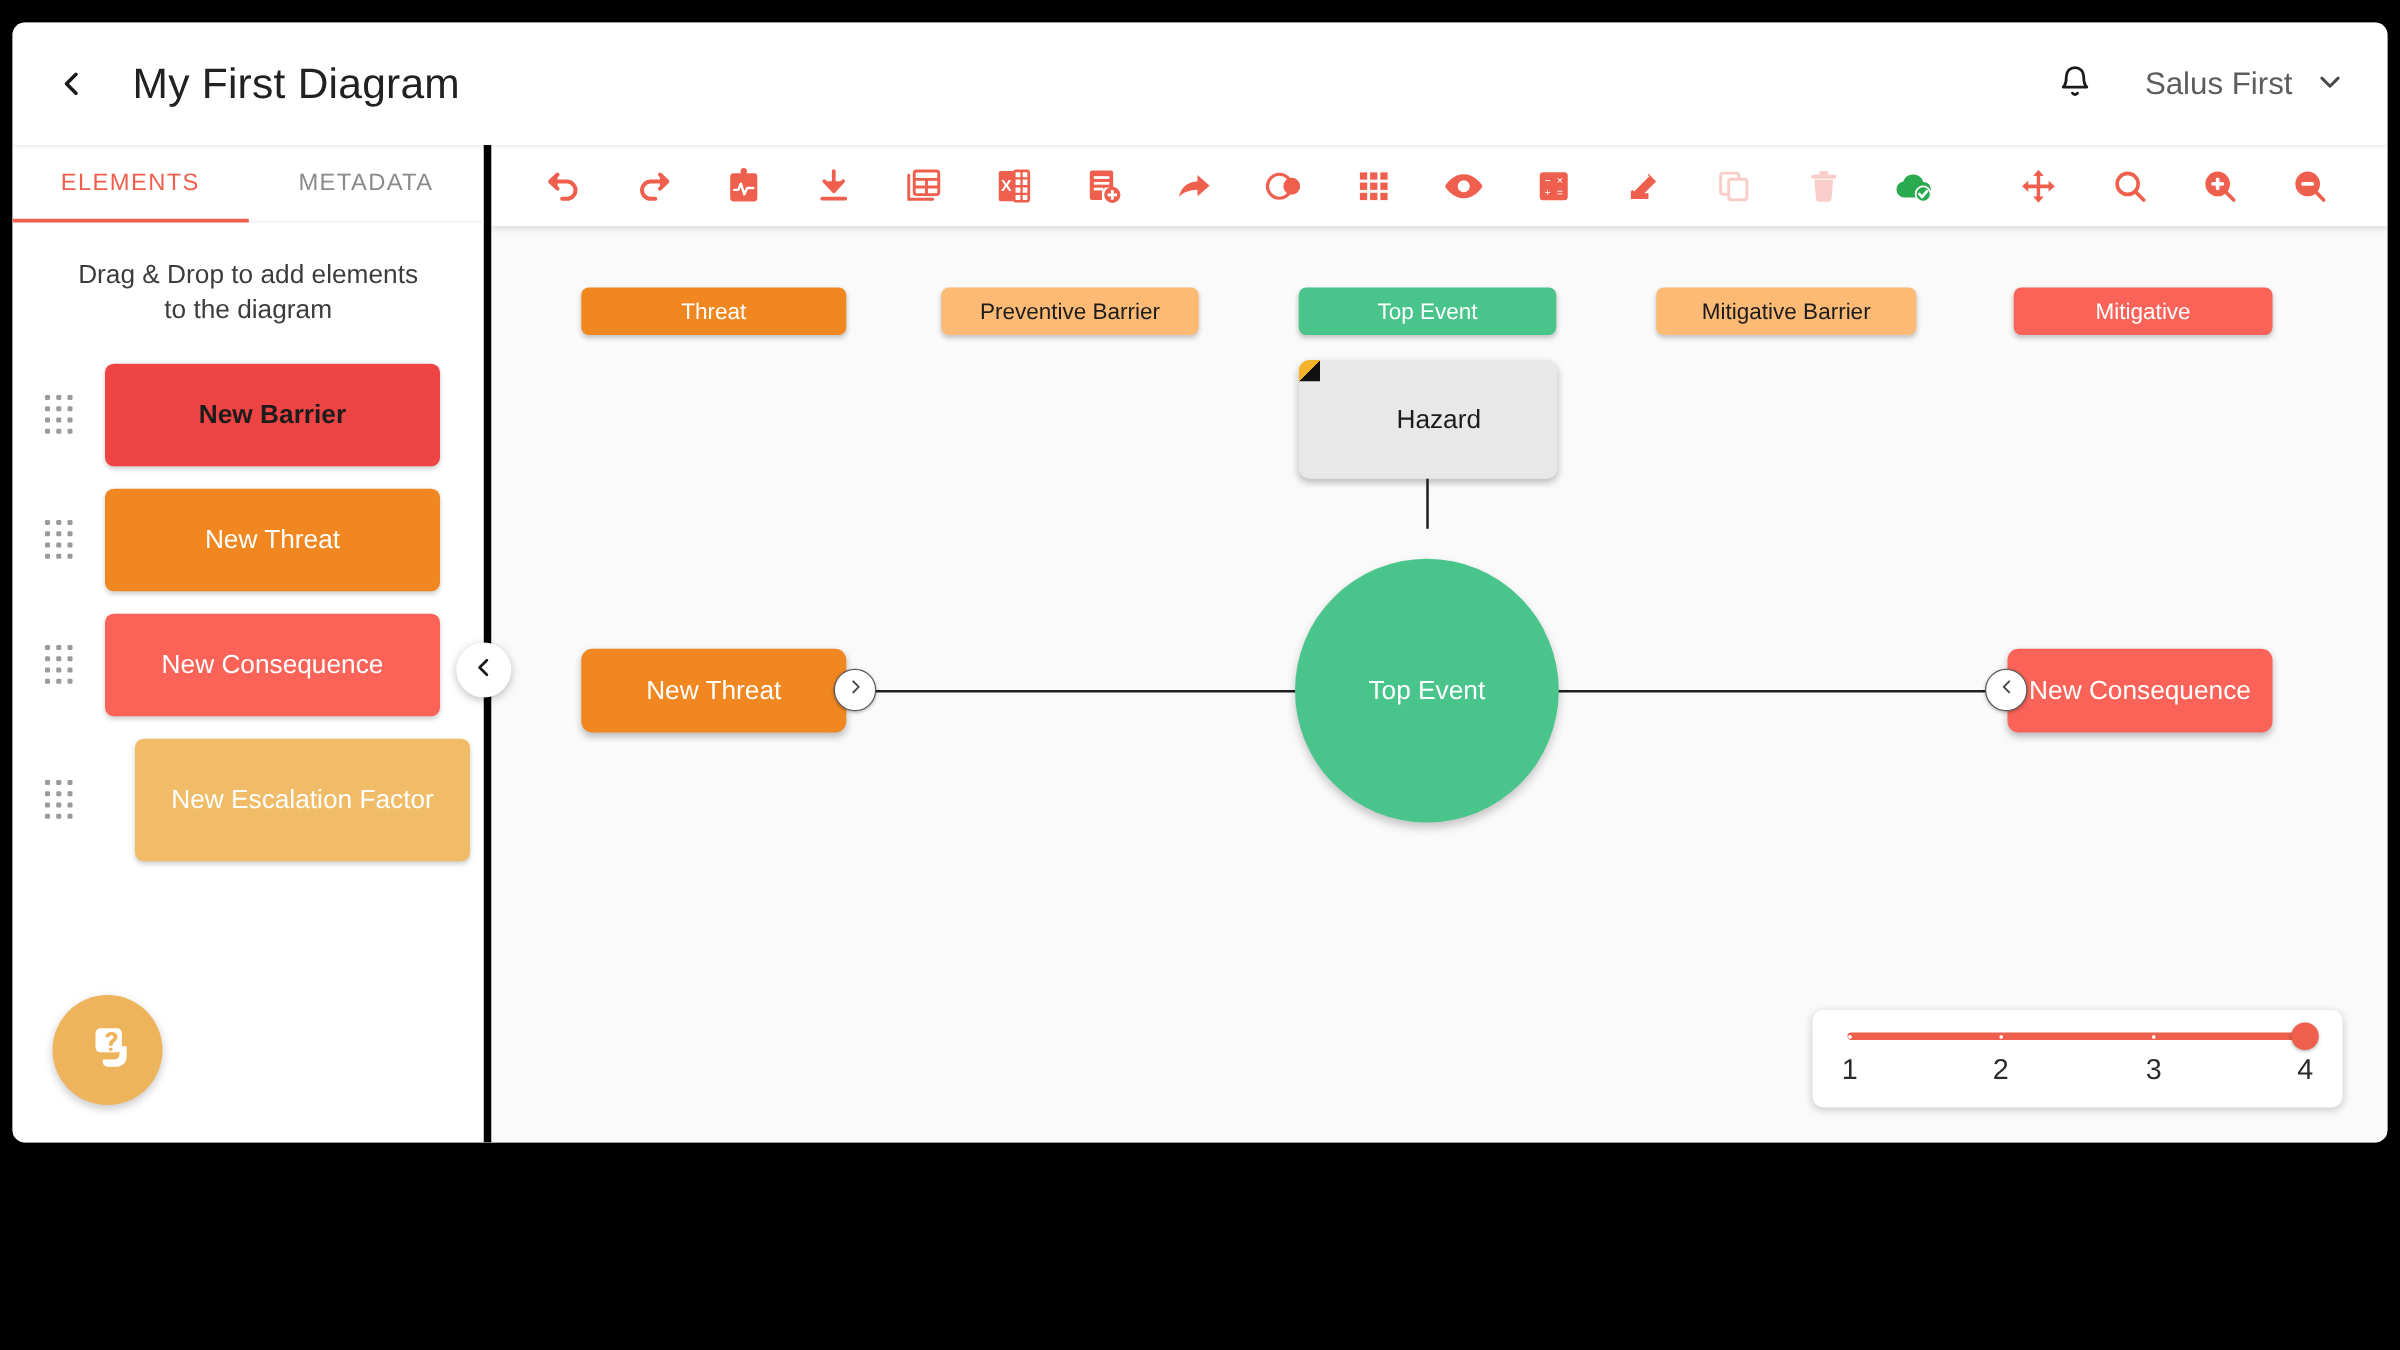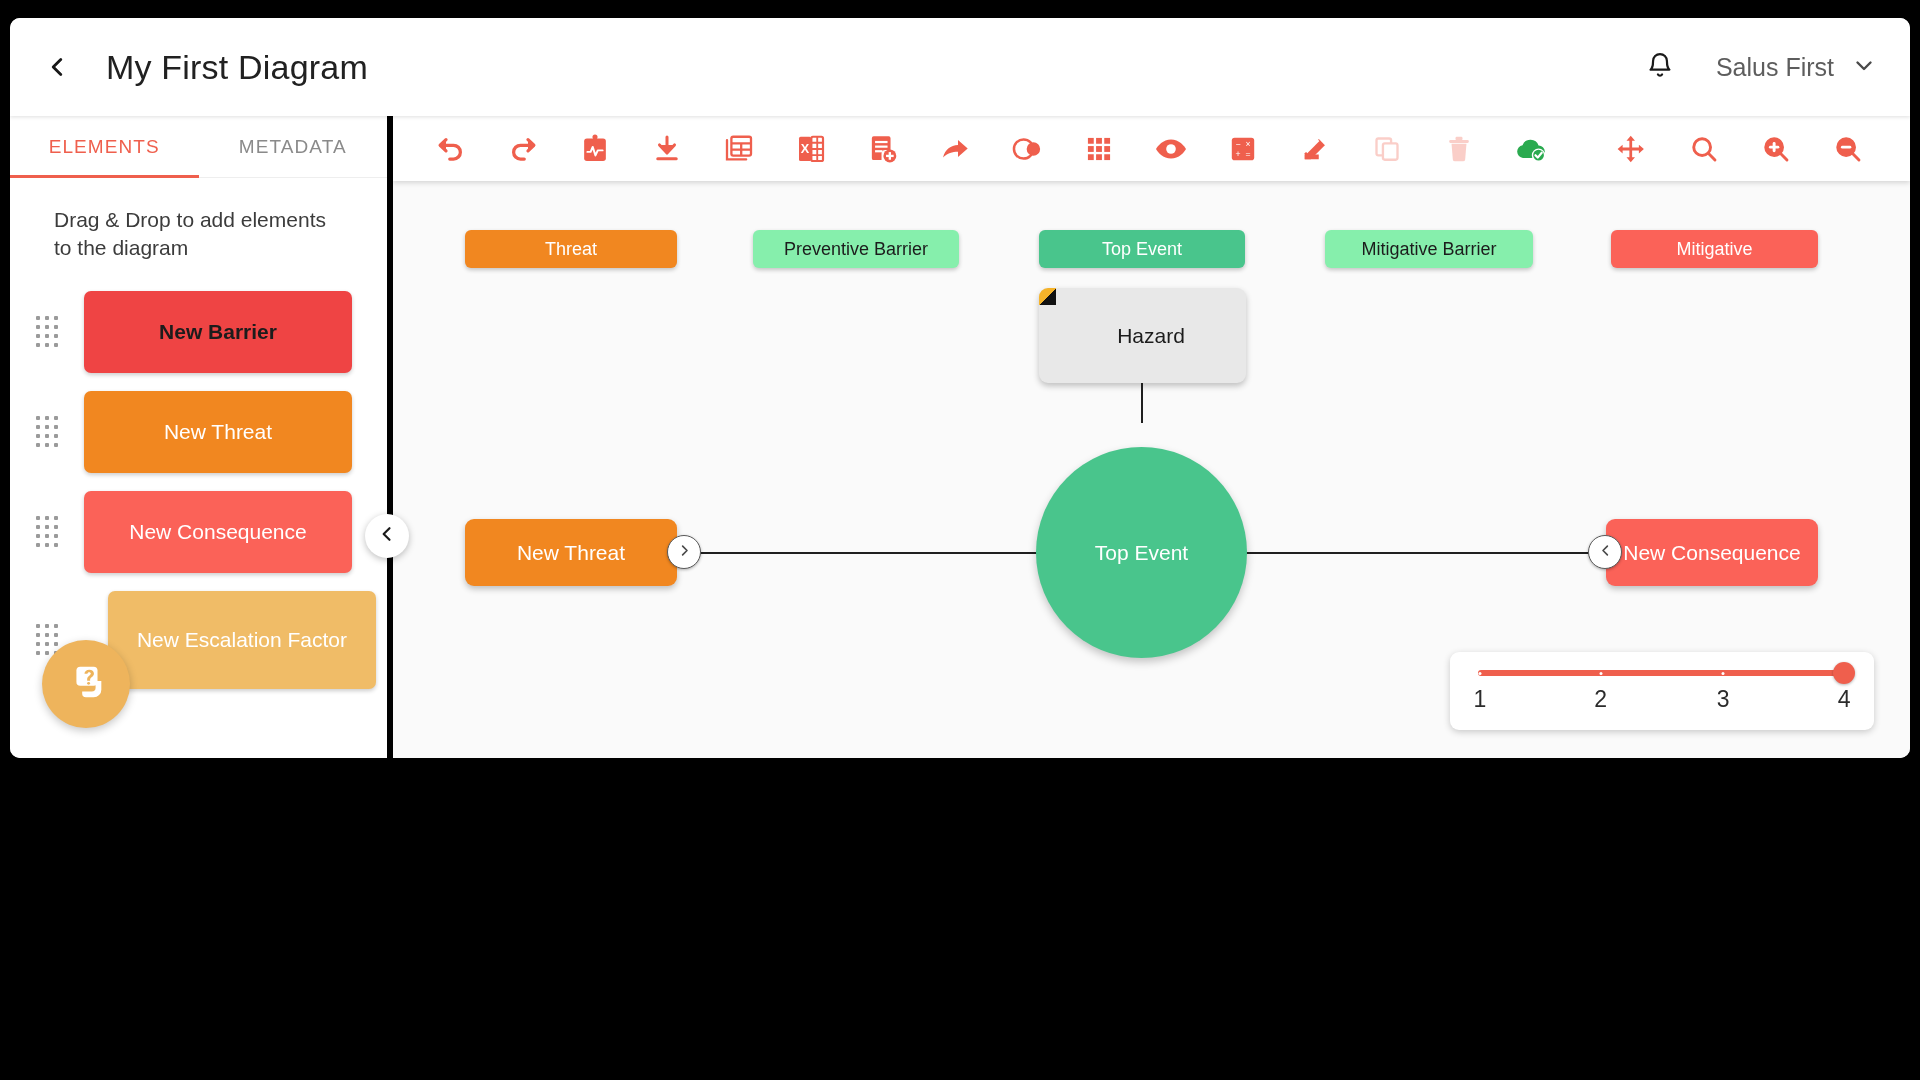--- a/index.html
+++ b/index.html
@@ -6,21 +6,21 @@
   * { box-sizing: border-box; margin: 0; padding: 0; }
   html, body {
     width: 1920px; height: 1080px;
     background: #000;
     font-family: "Liberation Sans", "DejaVu Sans", sans-serif;
     overflow: hidden;
   }
   #app {
     position: absolute;
     left: 10px; top: 18px;
-    width: 1900px; height: 740px;
+    width: 1900px; height: 896px;
     background: #fafafa;
     border-radius: 10px;
     overflow: hidden;
     display: flex;
     flex-direction: column;
   }
 
   
   .header {
     height: 98px;
@@ -104,21 +104,21 @@
   }
   .tab.active { color: #ef5f4d; }
   .tab.active::after {
     content: "";
     position: absolute;
     left: 0; right: 0; bottom: -1px;
     height: 3px;
     background: #ef5f4d;
   }
   .hint {
-    text-align: left;
+    text-align: center;
     font-size: 21px;
     color: #3c3c3c;
     line-height: 1.32;
     padding: 28px 44px 0 44px;
     flex: 0 0 auto;
   }
   .palette {
     padding: 30px 0 0 0;
     display: flex;
     flex-direction: column;
@@ -234,21 +234,21 @@
     height: 38px;
     border-radius: 6px;
     display: flex; align-items: center; justify-content: center;
     font-size: 18px;
     box-shadow: 0 2px 4px rgba(0,0,0,0.22);
     white-space: nowrap;
     cursor: pointer;
     user-select: none;
   }
   .chip-threat { background: #f18720; color: #fff; }
-  .chip-barrier { background: #86efac; color: #1c1c1c; }
+  .chip-barrier { background: #fdba74; color: #1c1c1c; }
   .chip-topevent { background: #49c58c; color: #fff; }
   .chip-consequence { background: #fb6258; color: #fff; }
 
   .node {
     position: absolute;
     border-radius: 9px;
     box-shadow: 0 3px 6px rgba(0,0,0,0.24);
     display: flex; align-items: center; justify-content: center;
     font-size: 21px;
     cursor: pointer;

